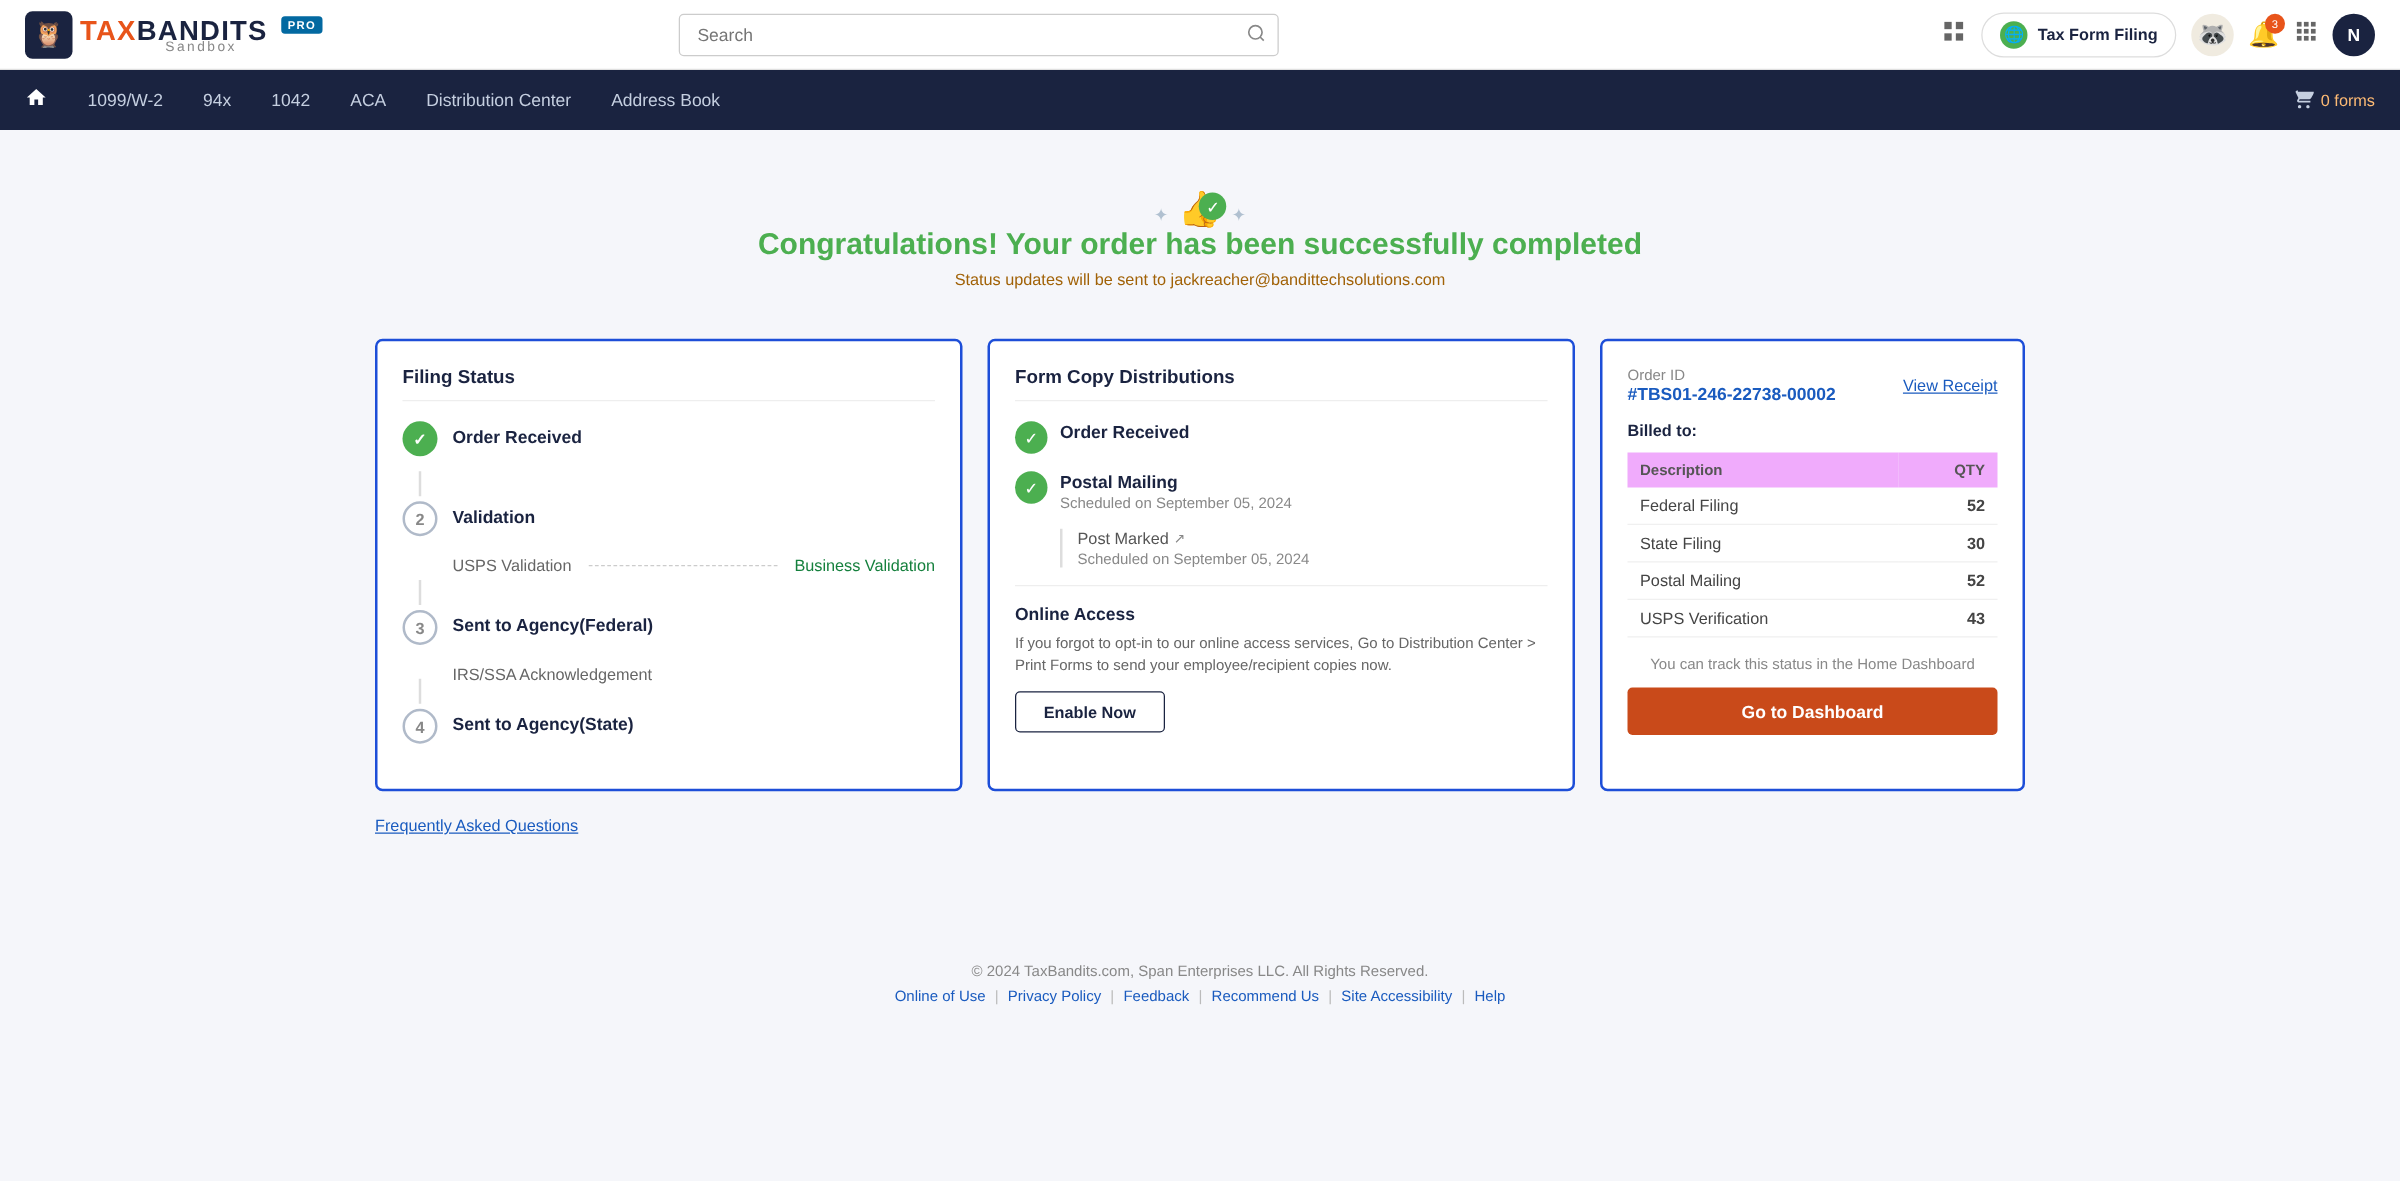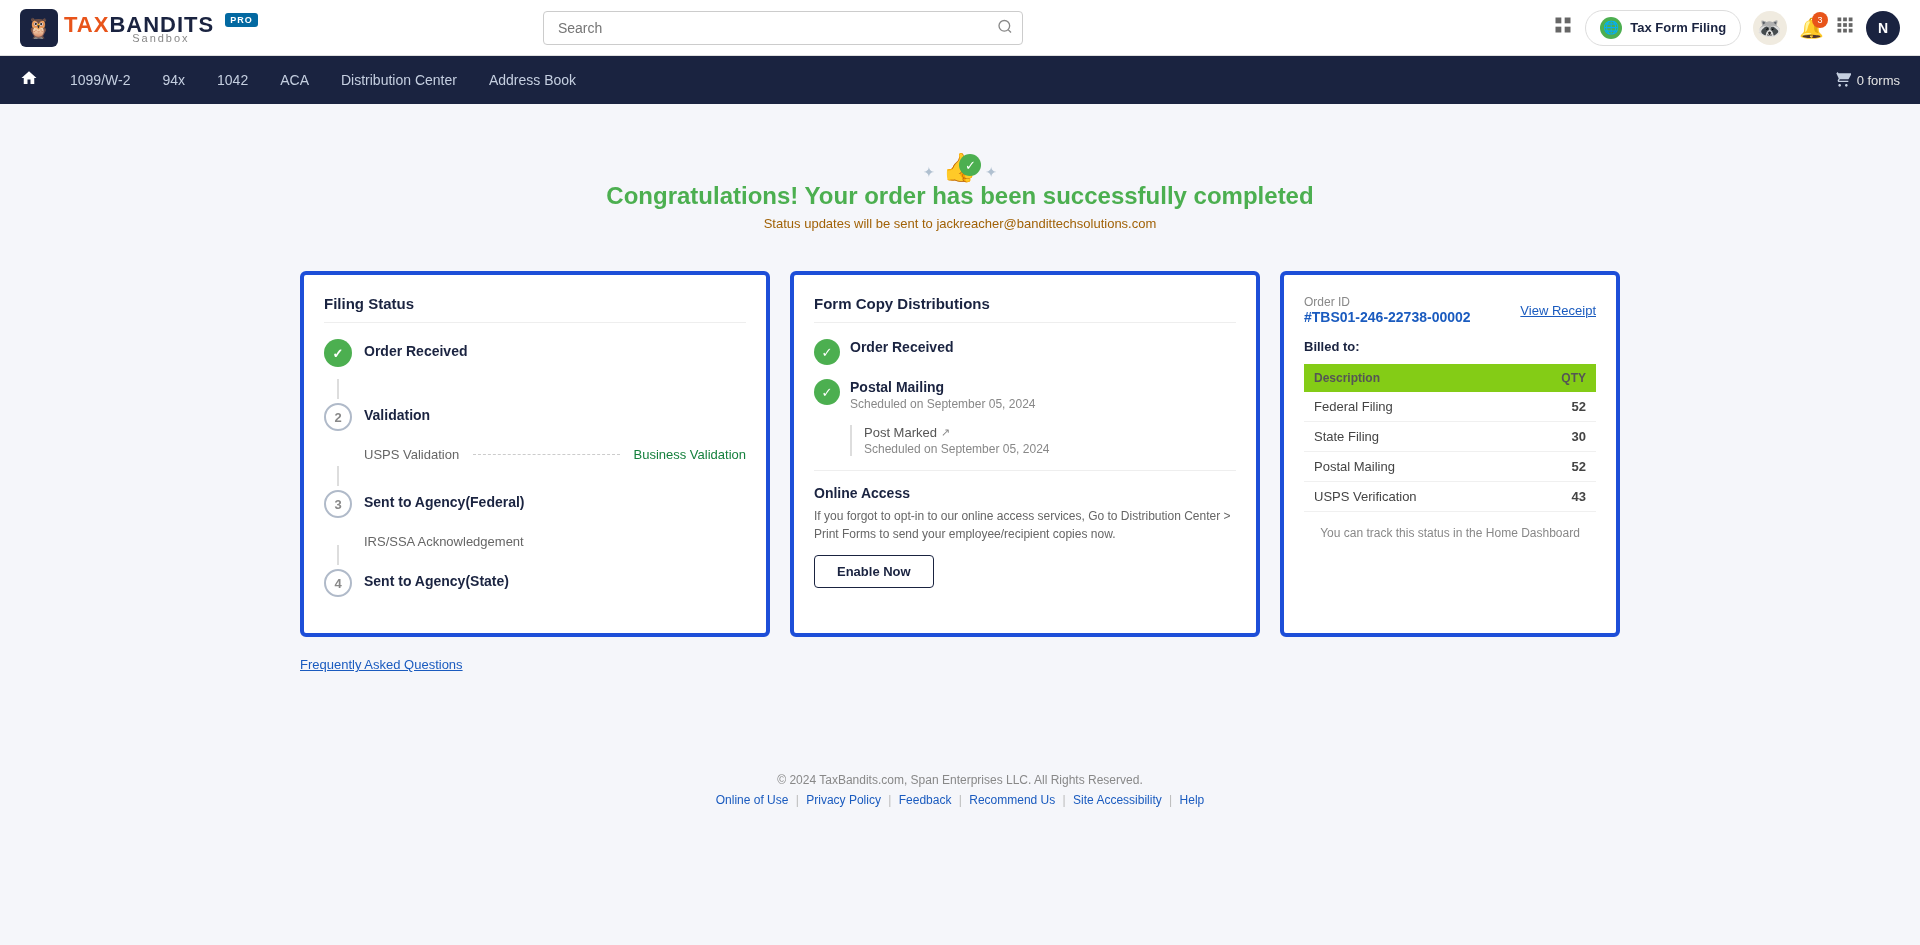--- a/index.html
+++ b/index.html
@@ -166,21 +166,21 @@
       height: 48px;
       display: flex;
       align-items: center;
       cursor: pointer;
       border: none;
       background: none;
       transition: color 0.2s;
     }
     .nav-cart {
       margin-left: auto;
-      color: #e5e5e5;
+      color: #fdba74;
       font-size: 13px;
       display: flex;
       align-items: center;
       gap: 6px;
       cursor: pointer;
     }
 
     
     .main-content {
       max-width: 1400px;
@@ -222,21 +222,21 @@
     .content-grid {
       display: grid;
       grid-template-columns: 1fr 1fr 340px;
       gap: 20px;
       margin-top: 10px;
     }
 
     
     .card {
       background: #fff;
-      border: 4px solid #1d4ed8;
+      border: 2px solid #1d4ed8;
       border-radius: 6px;
       padding: 20px;
     }
     .card-title {
       font-size: 15px;
       font-weight: 600;
       color: #1a2340;
       margin-bottom: 16px;
       padding-bottom: 10px;
       border-bottom: 1px solid #eee;
@@ -411,21 +411,21 @@
       font-weight: 600;
       color: #1a2340;
       margin-bottom: 10px;
     }
     .billing-table {
       width: 100%;
       border-collapse: collapse;
       margin-bottom: 14px;
     }
     .billing-table th {
-      background: #84cc16;
+      background: #f0abfc;
       padding: 7px 10px;
       font-size: 12px;
       font-weight: 600;
       color: #555;
       text-align: left;
     }
     .billing-table th:last-child { text-align: right; }
     .billing-table td {
       padding: 7px 10px;
       font-size: 13px;
@@ -696,20 +696,21 @@
             <td>52</td>
           </tr>
           <tr>
             <td>USPS Verification</td>
             <td>43</td>
           </tr>
         </tbody>
       </table>
 
       <div class="track-status">You can track this status in the Home Dashboard</div>
+      <button class="dashboard-btn">Go to Dashboard</button>
     </div>
 
   </div>
 
   
   <a class="faq-link" href="#">Frequently Asked Questions</a>
 
 </div>
 
 <div class="footer">

